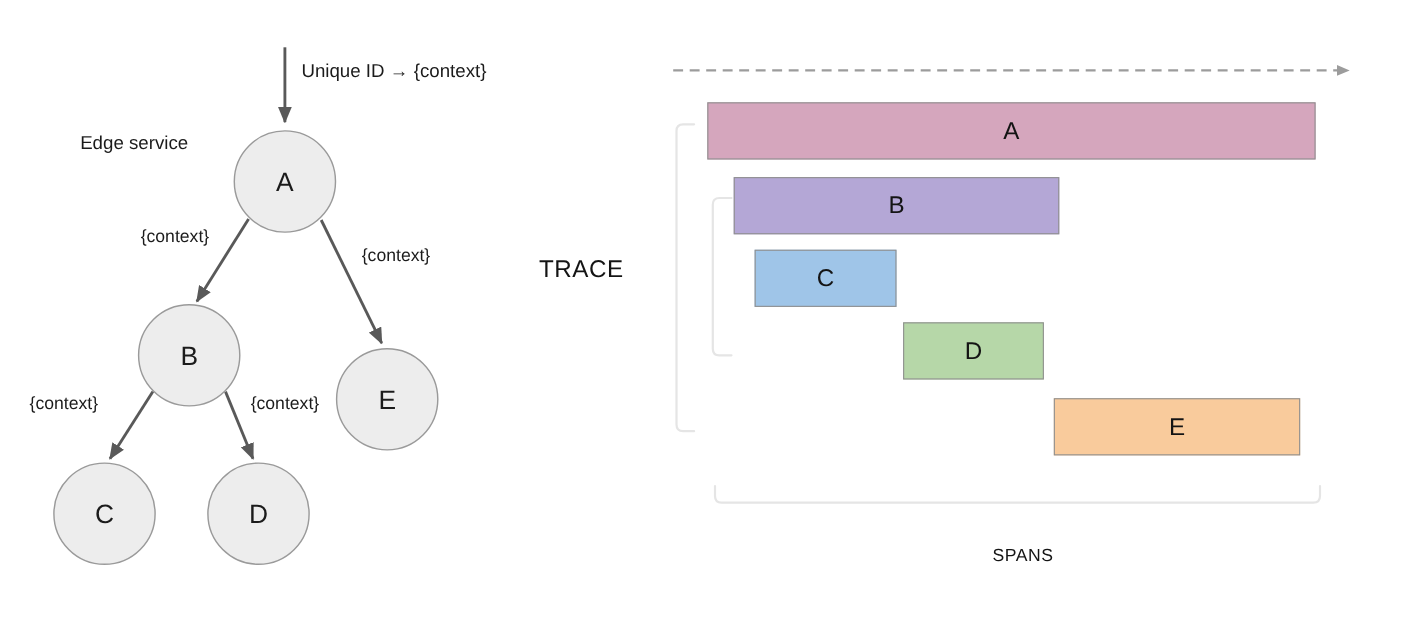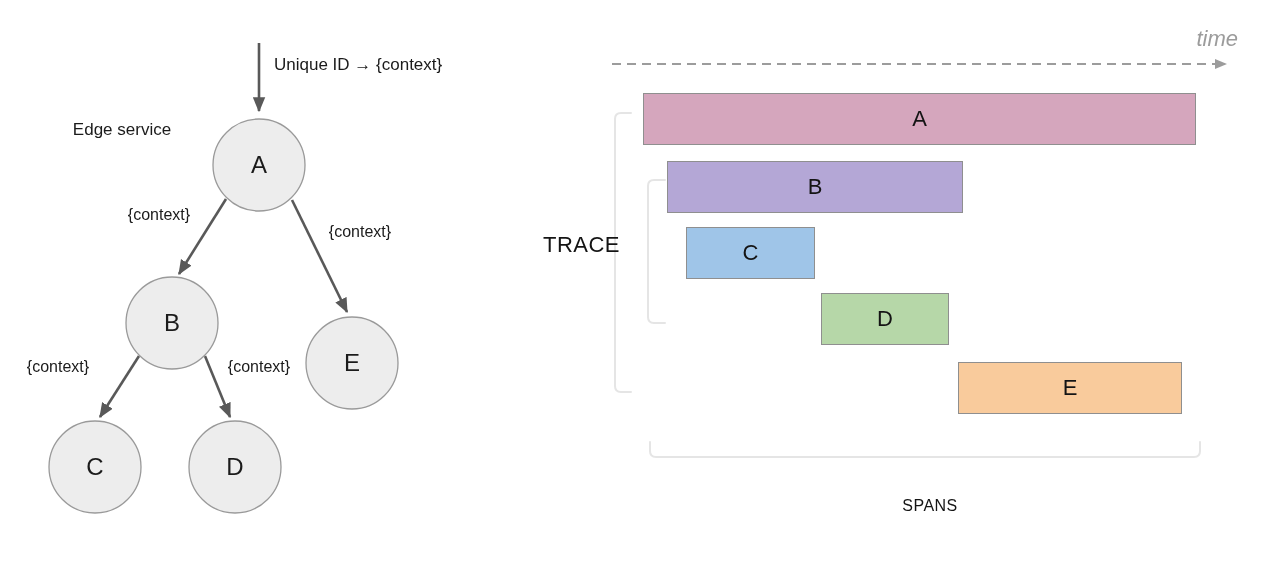--- a/index.html
+++ b/index.html
@@ -15,21 +15,21 @@
   .bar{
     position:absolute;box-sizing:border-box;border:1.5px solid #8f8f8f;
     display:flex;align-items:center;justify-content:center;
     font-size:22px;color:#141414;
   }
   .time-label{
     position:absolute;left:1080px;top:26px;width:158px;text-align:right;
     font-size:22px;font-style:italic;color:#9c9c9c;
   }
   .trace-label{
-    position:absolute;left:490px;top:232px;width:130px;text-align:right;
+    position:absolute;left:490px;top:232px;width:130px;text-align:left;
     font-size:22px;color:#141414;letter-spacing:.5px;
   }
   .spans-label{
     position:absolute;left:845px;top:497px;width:170px;text-align:center;
     font-size:16px;color:#141414;letter-spacing:.5px;
   }
 </style>
 </head>
 <body>
 
@@ -80,21 +80,20 @@
       <text x="352" y="363" dy=".35em" text-anchor="middle" class="node-letter">E</text>
     </g>
 
     <line x1="612" y1="64" x2="1226" y2="64" stroke-width="2" stroke-dasharray="9 6" marker-end="url(#arrow-gray)" style="stroke: rgb(156, 156, 156);"></line>
 
     <path d="M631,113 L621,113 Q615,113 615,119 L615,386 Q615,392 621,392 L631,392" fill="none" stroke-width="2" stroke-linecap="round" style="stroke: rgb(229, 229, 229);"></path>
     <path d="M665,180 L654,180 Q648,180 648,186 L648,317 Q648,323 654,323 L665,323" fill="none" stroke-width="2" stroke-linecap="round" style="stroke: rgb(229, 229, 229);"></path>
     <path d="M650,442 L650,451 Q650,457 656,457 L1194,457 Q1200,457 1200,451 L1200,442" fill="none" stroke-width="2" stroke-linecap="round" style="stroke: rgb(229, 229, 229);"></path>
   </svg>
 
-  <div class="time-label" style="color: rgb(156, 156, 156);">time</div>
 
   <div class="trace-label">TRACE</div>
 
   <div class="bar" style="left: 643px; top: 93px; width: 553px; height: 52px; background-color: rgb(213, 166, 189); border-color: rgb(143, 143, 143);">
     <span>A</span>
   </div>
   <div class="bar" style="left: 667px; top: 161px; width: 296px; height: 52px; background-color: rgb(180, 167, 214); border-color: rgb(143, 143, 143);">
     <span>B</span>
   </div>
   <div class="bar" style="left: 686px; top: 227px; width: 129px; height: 52px; background-color: rgb(159, 197, 232); border-color: rgb(143, 143, 143);">

